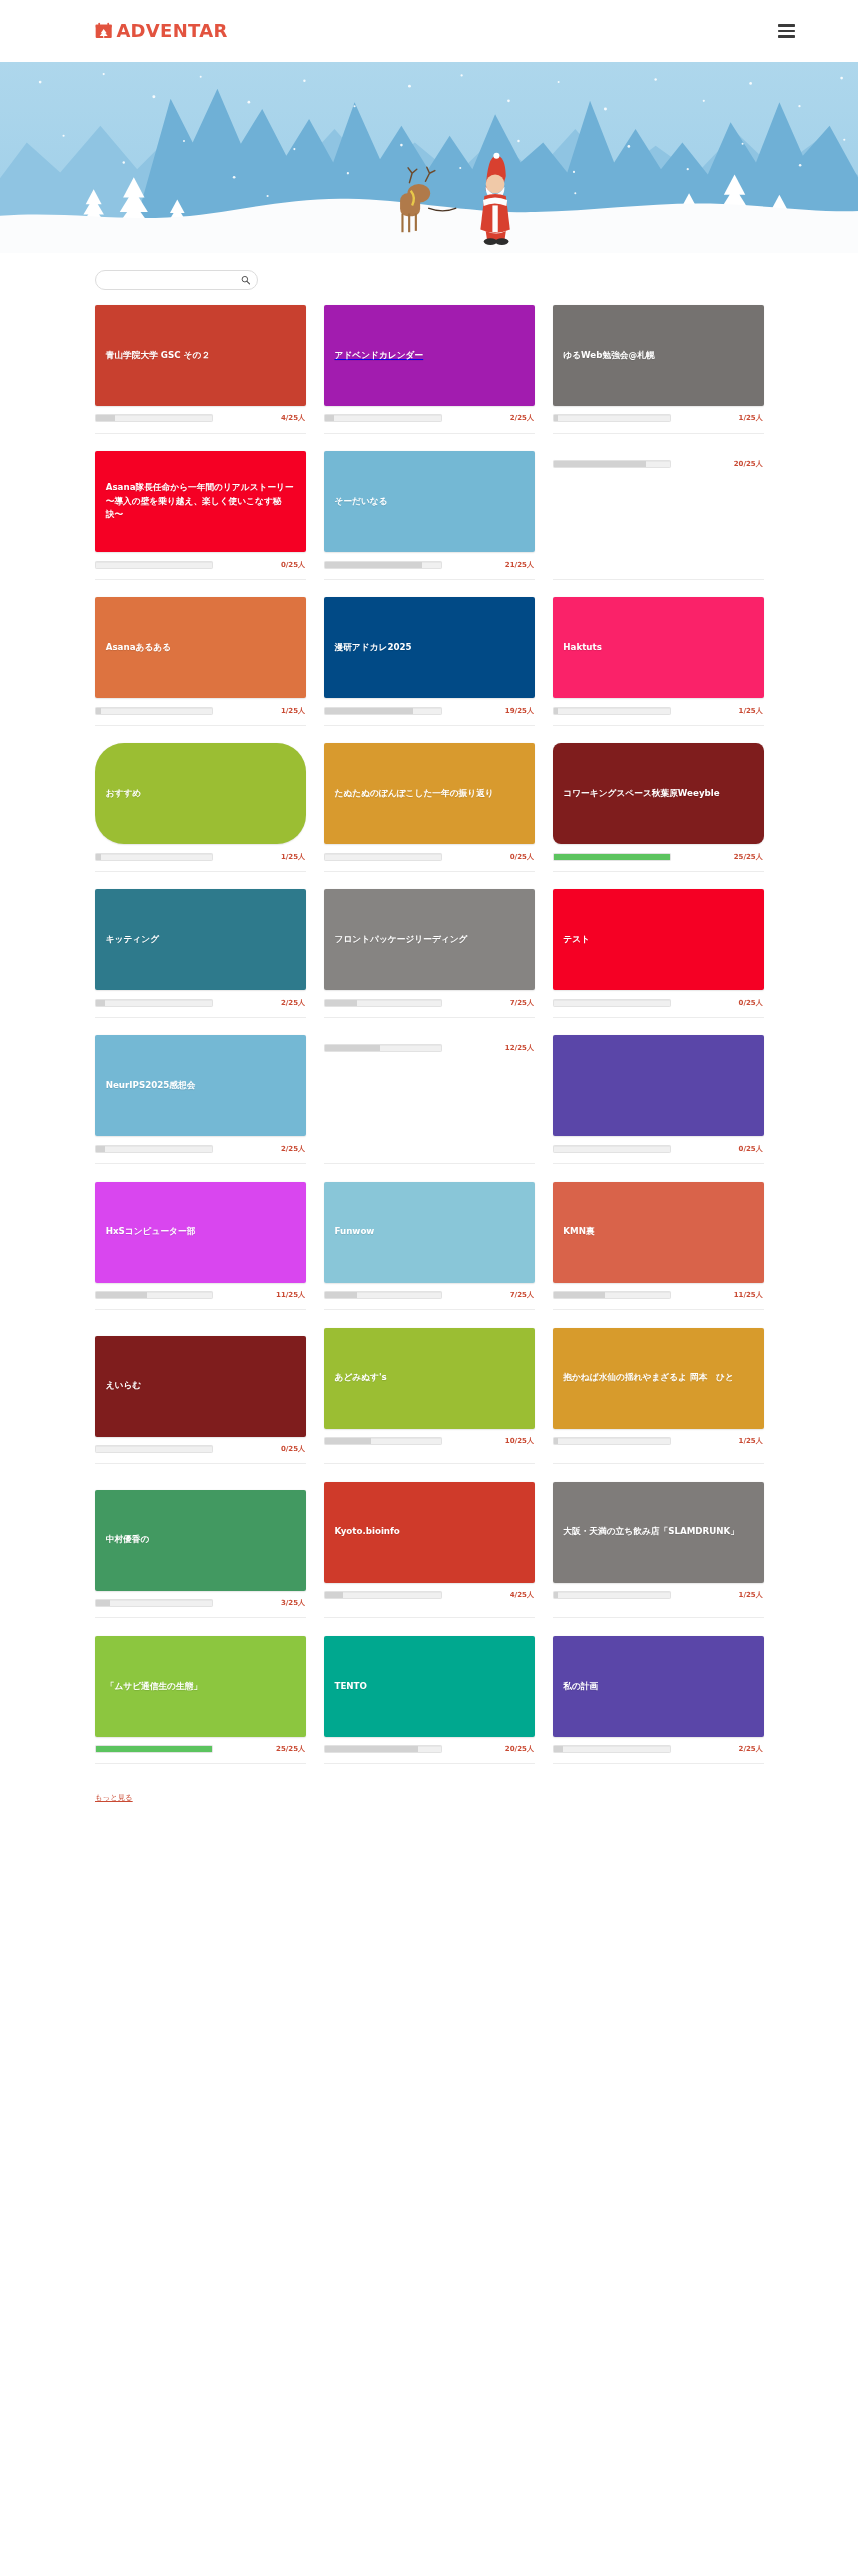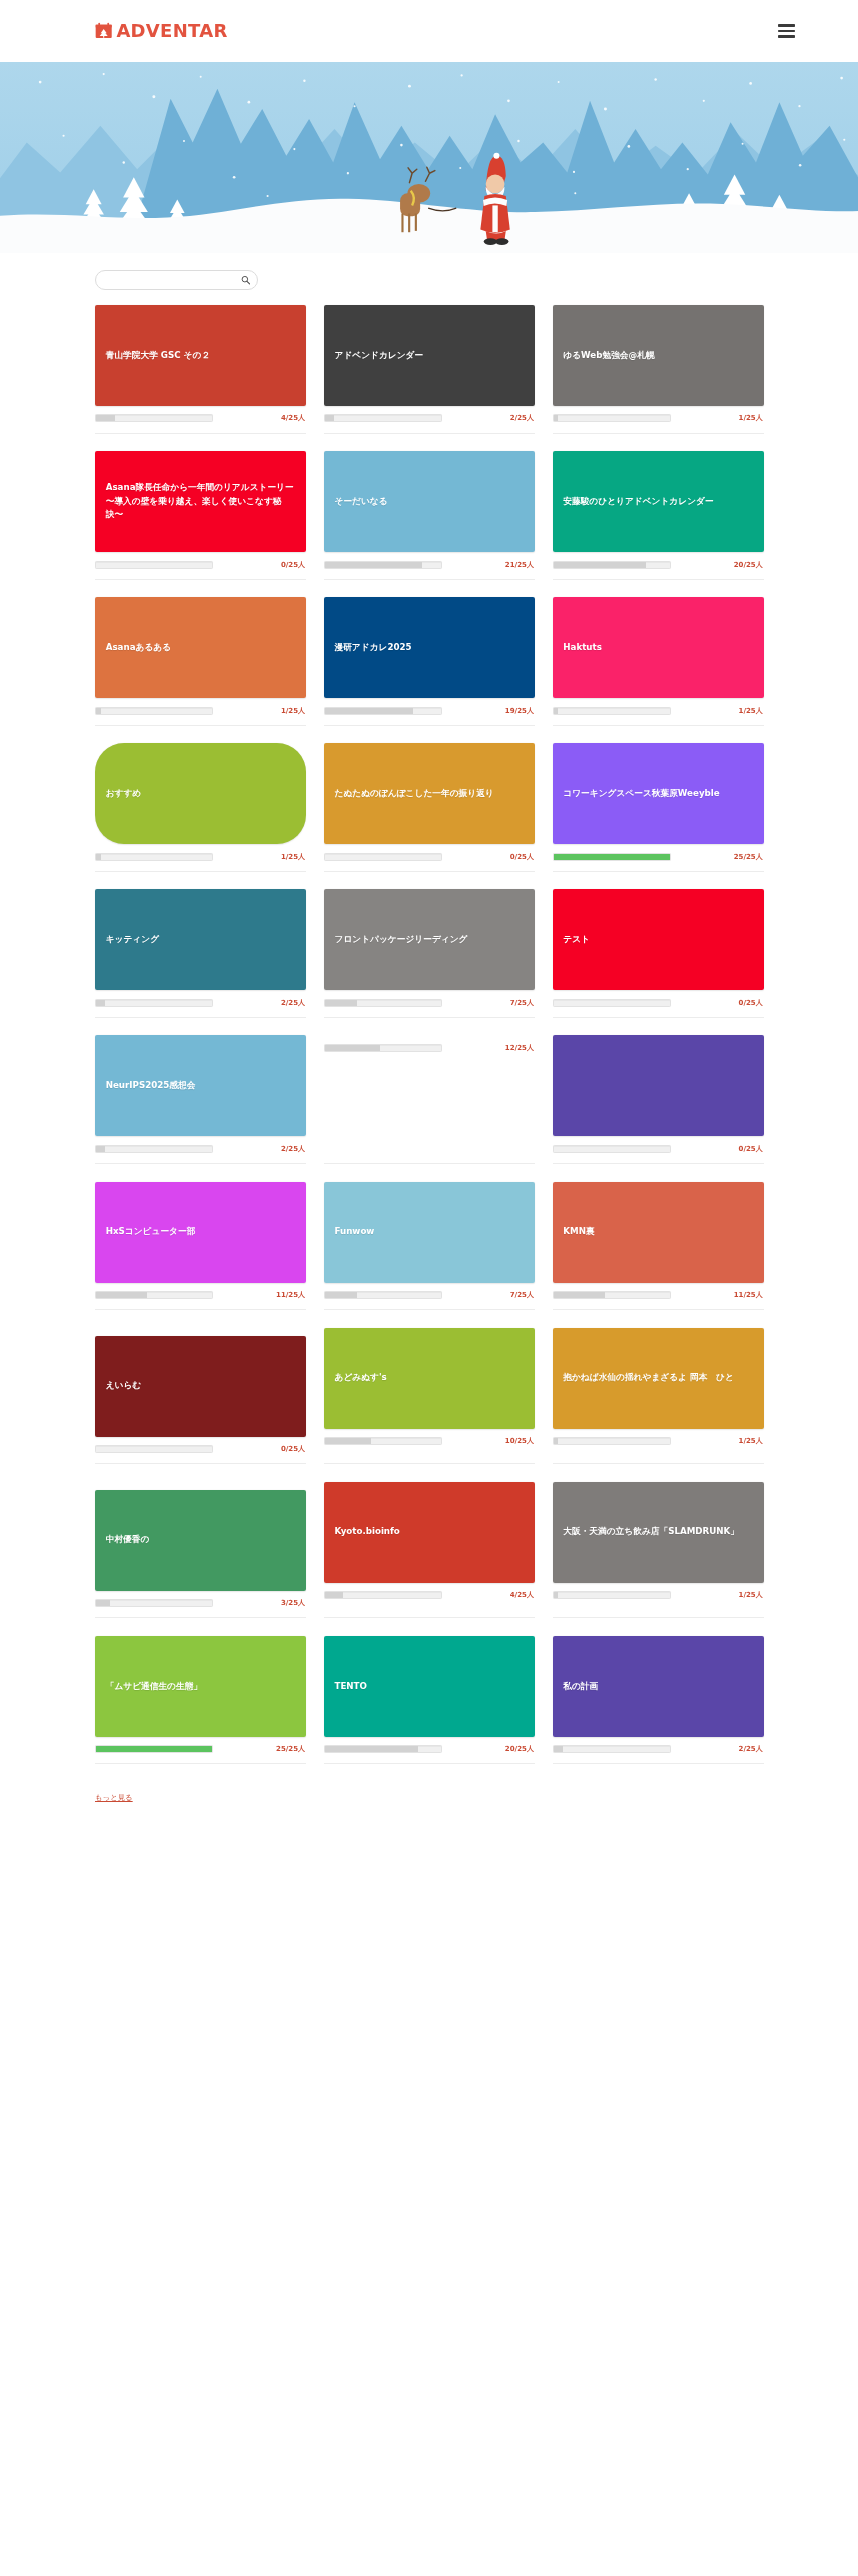--- a/index.html
+++ b/index.html
@@ -263,21 +263,21 @@
           <div class="cal-title">青山学院大学 GSC その２</div>
         </div>
         <div class="cal-foot">
           <div class="bar-track">
             <div class="bar-fill" style="width: 16%;"></div>
           </div>
           <span class="cal-count">4/25人</span>
         </div>
       </a>
       <a class="cal-card" href="#">
-        <div class="cal-tile" style="background: #404040;">
+        <div class="cal-tile" style="background: #a21caf; text-decoration: underline;">
           <div class="cal-title">アドベンドカレンダー</div>
         </div>
         <div class="cal-foot">
           <div class="bar-track">
             <div class="bar-fill" style="width: 8%;"></div>
           </div>
           <span class="cal-count">2/25人</span>
         </div>
       </a>
       <a class="cal-card" href="#">
@@ -307,23 +307,20 @@
           <div class="cal-title">そーだいなる</div>
         </div>
         <div class="cal-foot">
           <div class="bar-track">
             <div class="bar-fill" style="width: 84%;"></div>
           </div>
           <span class="cal-count">21/25人</span>
         </div>
       </a>
       <a class="cal-card" href="#">
-        <div class="cal-tile" style="background: rgb(6, 167, 131);">
-          <div class="cal-title">安藤駿のひとりアドベントカレンダー</div>
-        </div>
         <div class="cal-foot">
           <div class="bar-track">
             <div class="bar-fill" style="width: 80%;"></div>
           </div>
           <span class="cal-count">20/25人</span>
         </div>
       </a>
       <a class="cal-card" href="#">
         <div class="cal-tile" style="background: rgb(221, 115, 64);">
           <div class="cal-title">Asanaあるある</div>
@@ -373,21 +370,21 @@
           <div class="cal-title">たぬたぬのぽんぽこした一年の振り返り</div>
         </div>
         <div class="cal-foot">
           <div class="bar-track">
             <div class="bar-fill" style="width: 0%;"></div>
           </div>
           <span class="cal-count">0/25人</span>
         </div>
       </a>
       <a class="cal-card" href="#">
-        <div class="cal-tile" style="background: #8b5cf6;">
+        <div class="cal-tile" style="background: #7f1d1d; border-radius: 8px;">
           <div class="cal-title">コワーキングスペース秋葉原Weeyble</div>
         </div>
         <div class="cal-foot">
           <div class="bar-track">
             <div class="bar-fill full" style="width: 100%;"></div>
           </div>
           <span class="cal-count">25/25人</span>
         </div>
       </a>
       <a class="cal-card" href="#">

